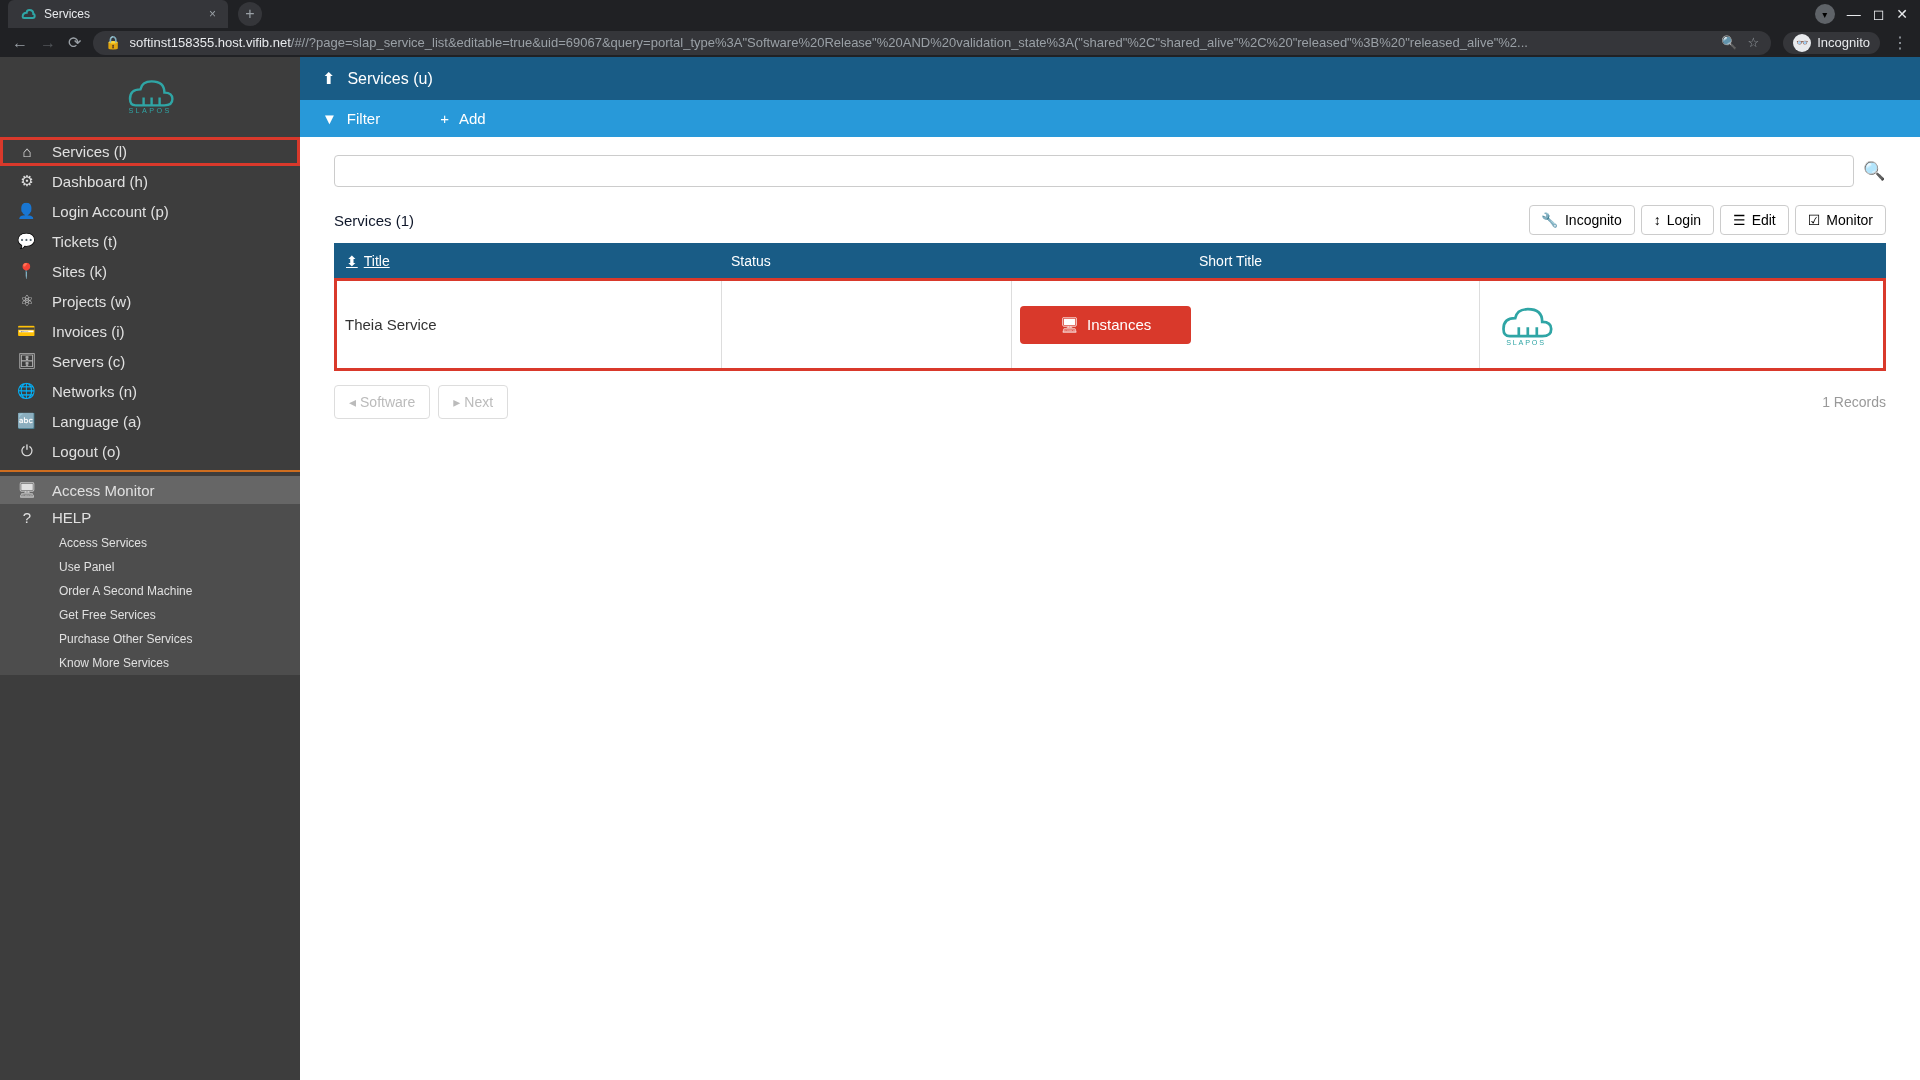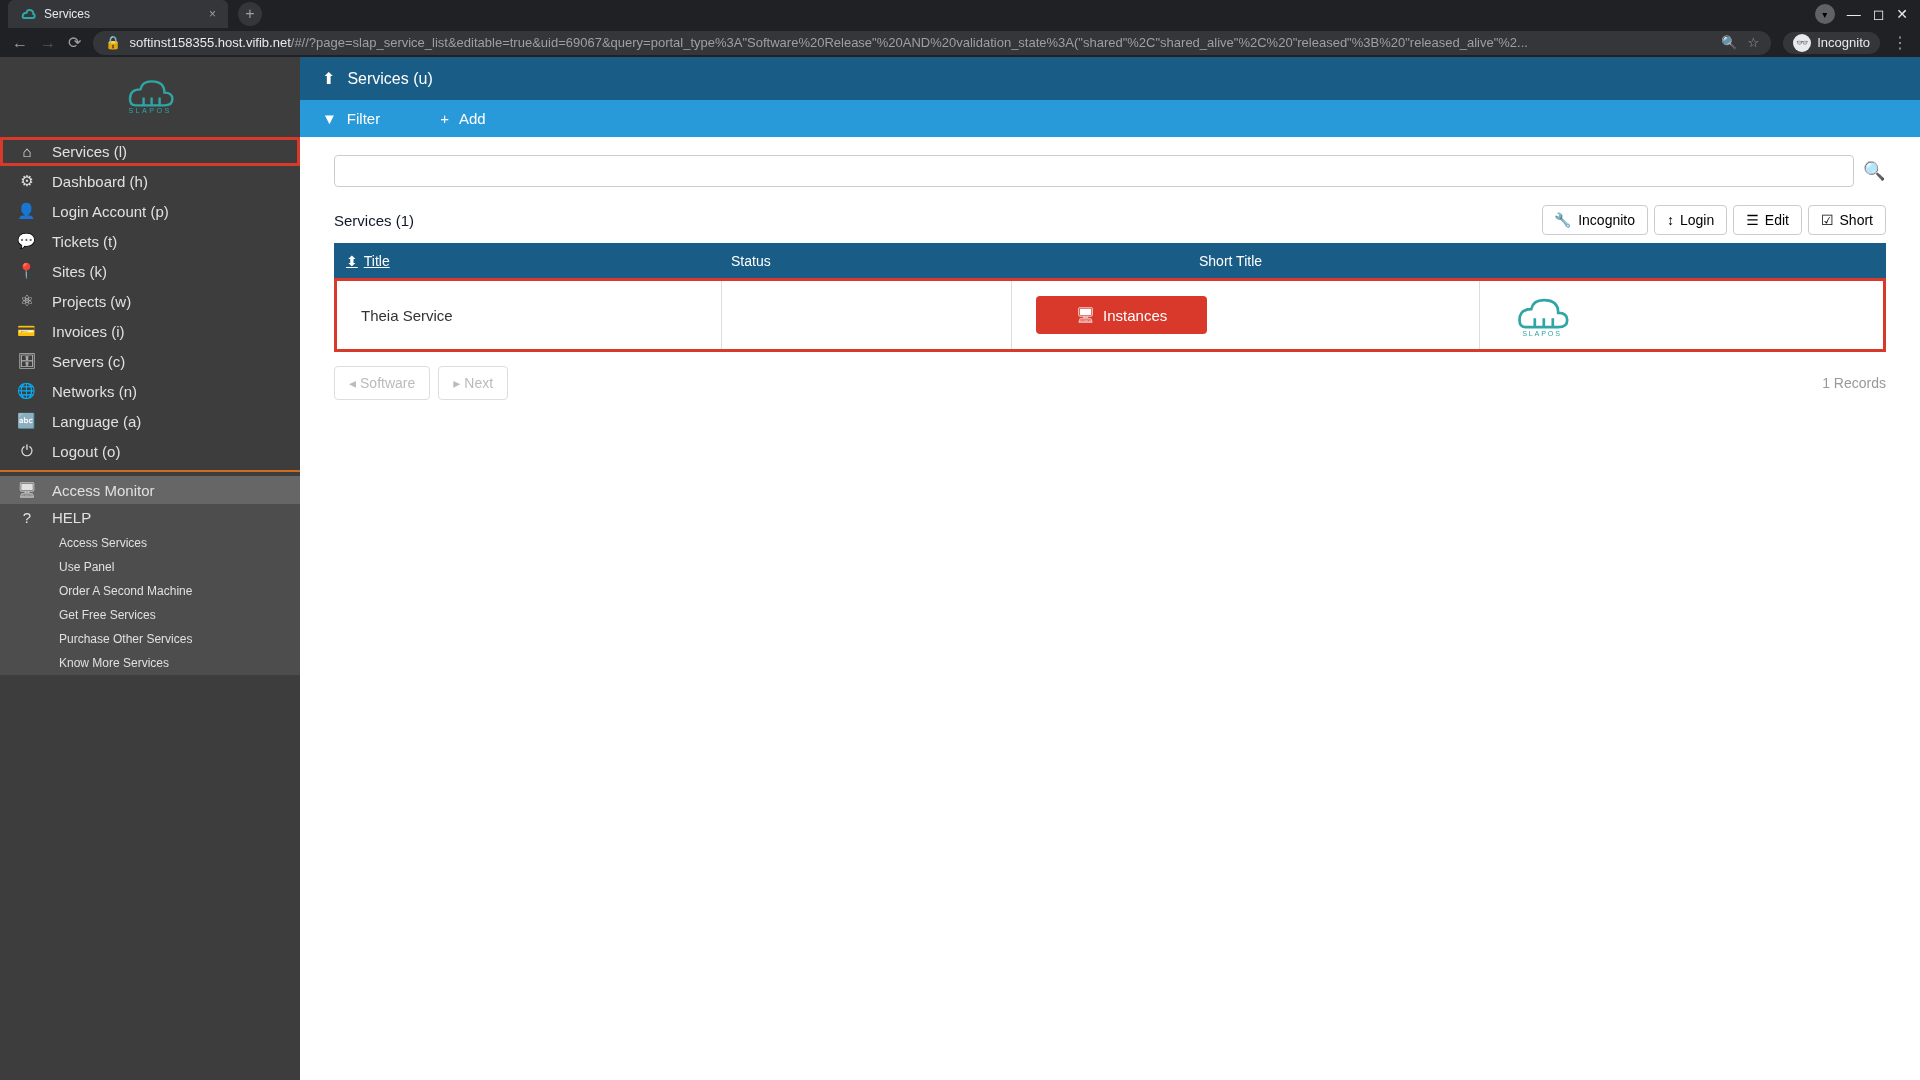--- a/index.html
+++ b/index.html
@@ -60,21 +60,21 @@
     .data-table { width: 100%; }
     .table-header { background: #195c86; color: #fff; display: flex; font-size: 14px; }
     .th { padding: 10px 12px; }
     .col-title { width: 385px; }
     .col-short { width: 290px; }
     .col-status { width: 468px; }
     .col-logo { flex: 1; }
     .th-title { text-decoration: underline; display: flex; align-items: center; gap: 6px; }
     
     .table-row { display: flex; border: 3px solid #d9392b; font-size: 15px; color: #333; align-items: center; min-height: 68px; margin-top: -1px; }
-    .td { padding: 10px 24px; border-right: 1px solid #ddd; height: 68px; display: flex; align-items: center; }
+    .td { padding: 10px 8px; border-right: 1px solid #ddd; height: 87px; display: flex; align-items: center; }
     .td:last-child { border-right: none; }
     .status-badge { background: #d9392b; color: #fff; padding: 10px 40px; border-radius: 4px; display: flex; align-items: center; gap: 8px; font-size: 15px; }
     .logo-cell svg { width: 76px; height: 45px; }
     
     .pagination { display: flex; gap: 8px; margin-top: 14px; align-items: center; }
     .page-btn { border: 1px solid #ddd; padding: 8px 14px; border-radius: 4px; color: #bbb; font-size: 14px; display: flex; align-items: center; gap: 4px; background: #fff; }
     .records { margin-left: auto; color: #999; font-size: 14px; }
     
     .slapos-logo-svg { stroke: #2fa5a5; fill: none; stroke-width: 3; }
   </style>
@@ -237,21 +237,21 @@
           <button class="action-btn">
               <span>↕</span>
               <span>Login</span>
             </button>
           <button class="action-btn">
               <span>☰</span>
               <span>Edit</span>
             </button>
           <button class="action-btn">
               <span>☑</span>
-              <span>Short</span>
+              <span>Monitor</span>
             </button>
         </div>
       </div>
 
       <div class="data-table">
         <div class="table-header">
           <div class="th col-title">
               <span class="th-title">
                 <span>⬍</span>
                 <span>Title</span>

